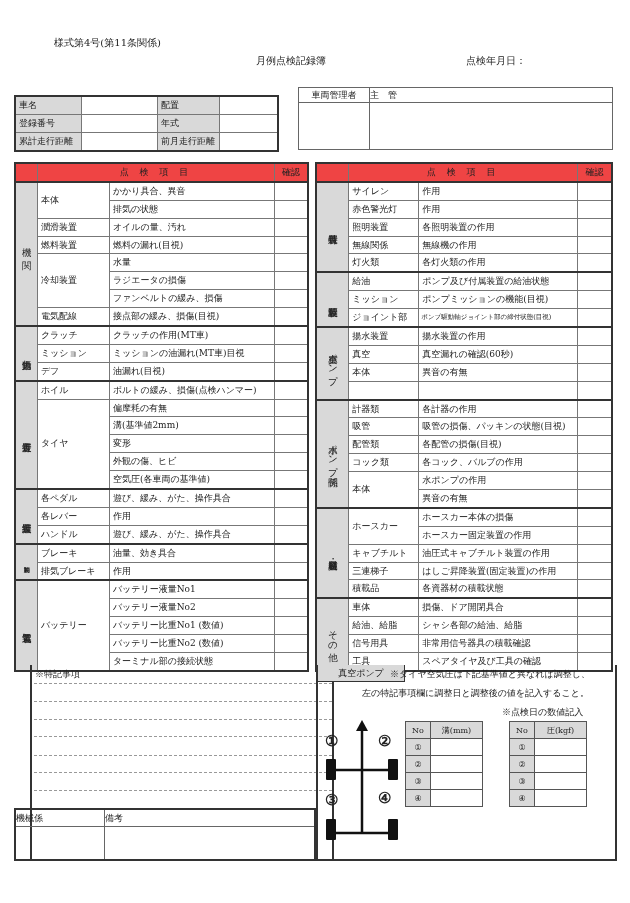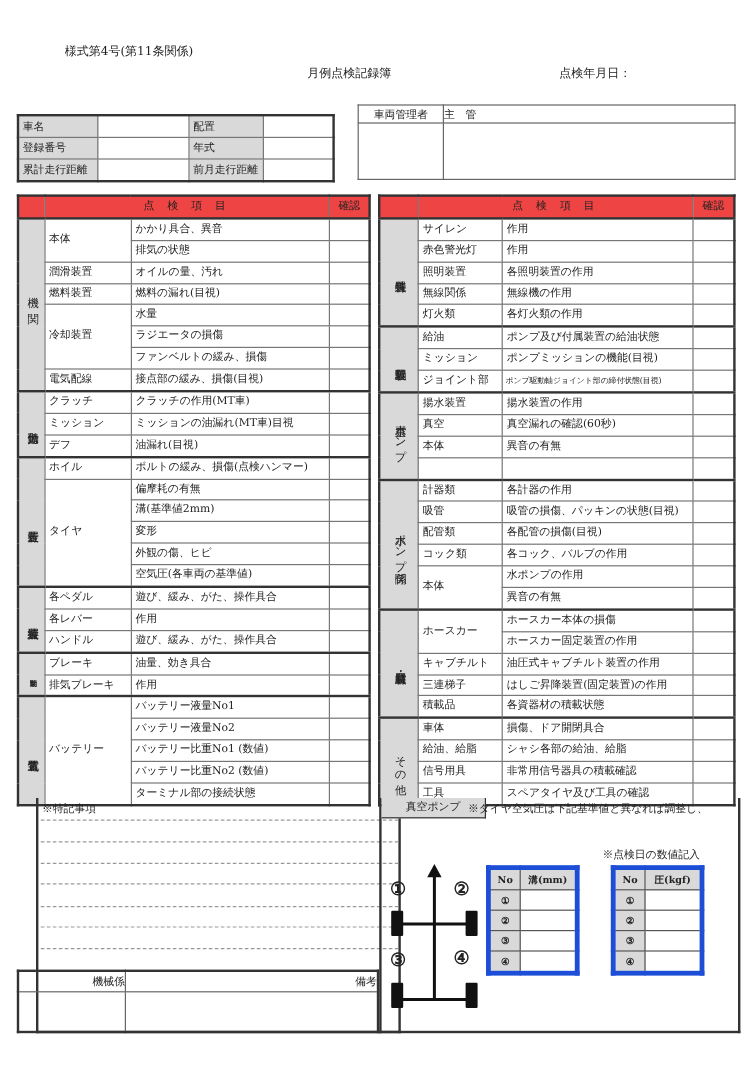--- a/index.html
+++ b/index.html
@@ -22,23 +22,23 @@
   .main td.small{font-size:6px;}
   .main td.chk{padding:0;}
   .main tr.hdr td{text-align:center;background:#ef4444;padding:0;letter-spacing:4px;}
   .main tr.hdr td.chk{letter-spacing:0;}
   .main tr.gsep td{border-top:2px solid #333;margin-left:36px;}
   .main td.tiny{font-size:6.5px;padding-left:2px;}
   
   #notes{left:14px;top:665px;width:300px;height:194px;border:2px solid #333;border-top:none;margin-left:16px;}
   .dash{position:absolute;left:2px;right:0;border-top:1px dashed #999;height:0;}
   #sign{left:14px;top:808px;width:302px;border:2px solid #333;}
-  #sign td{border:1px solid #666;font-size:9px;text-align:right;}
+  #sign td{border:1px solid #666;font-size:9px;text-align:left;}
   #tirebox{left:316px;top:665px;width:297px;height:194px;border:2px solid #333;border-top:none;}
-  .mini{position:absolute;border:4px solid #1d4ed8;font-weight:bold;}
+  .mini{position:absolute;border:1px solid #1d4ed8;}
   .mini td{border:1px solid #555;height:16px;font-size:8px;text-align:center;}
 </style>
 </head>
 <body>
 
 <div class="abs t" style="left:14px;top:36px;font-size:10px;margin-left:40px;">様式第4号(第11条関係)</div>
 <div class="abs t" style="left:256px;top:54px;font-size:10px;">月例点検記録簿</div>
 <div class="abs t" style="left:466px;top:54px;font-size:10px;text-align:center;">点検年月日：</div>
 
 <table id="info" class="abs">
@@ -398,20 +398,21 @@
   <tr>
     <td style="height:32px;"></td>
     <td></td>
   </tr>
 </tbody>
   </table>
 
 <div id="tirebox" class="abs">
   <div class="abs t" style="left:0;top:0;width:86px;height:16px;border:1px solid #333;border-top:none;border-left:none;background:#d9d9d9;text-align:center;line-height:16px;font-size:9px;">真空ポンプ</div>
   <div class="abs t" style="left:72px;top:3px;font-size:9px;">※タイヤ空気圧は下記基準値と異なれば調整し、</div>
+  <div class="abs t" style="left:44px;top:22px;font-size:9px;">左の特記事項欄に調整日と調整後の値を記入すること。</div>
   <div class="abs t" style="left:184px;top:41px;font-size:9px;">※点検日の数値記入</div>
 
   <svg class="abs" style="left:6px;top:55px;" width="78" height="120" viewBox="0 0 78 120">
     <line x1="38" y1="8" x2="38" y2="113" stroke="#111" stroke-width="2.5"></line>
     <polygon points="38,0 32,11 44,11" fill="#111"></polygon>
     <line x1="10" y1="50" x2="66" y2="50" stroke="#111" stroke-width="2.5"></line>
     <line x1="10" y1="113" x2="66" y2="113" stroke="#111" stroke-width="2.5"></line>
     <rect x="2" y="39" width="10" height="21" rx="1" fill="#111"></rect>
     <rect x="64" y="39" width="10" height="21" rx="1" fill="#111"></rect>
     <rect x="2" y="99" width="10" height="21" rx="1" fill="#111"></rect>

